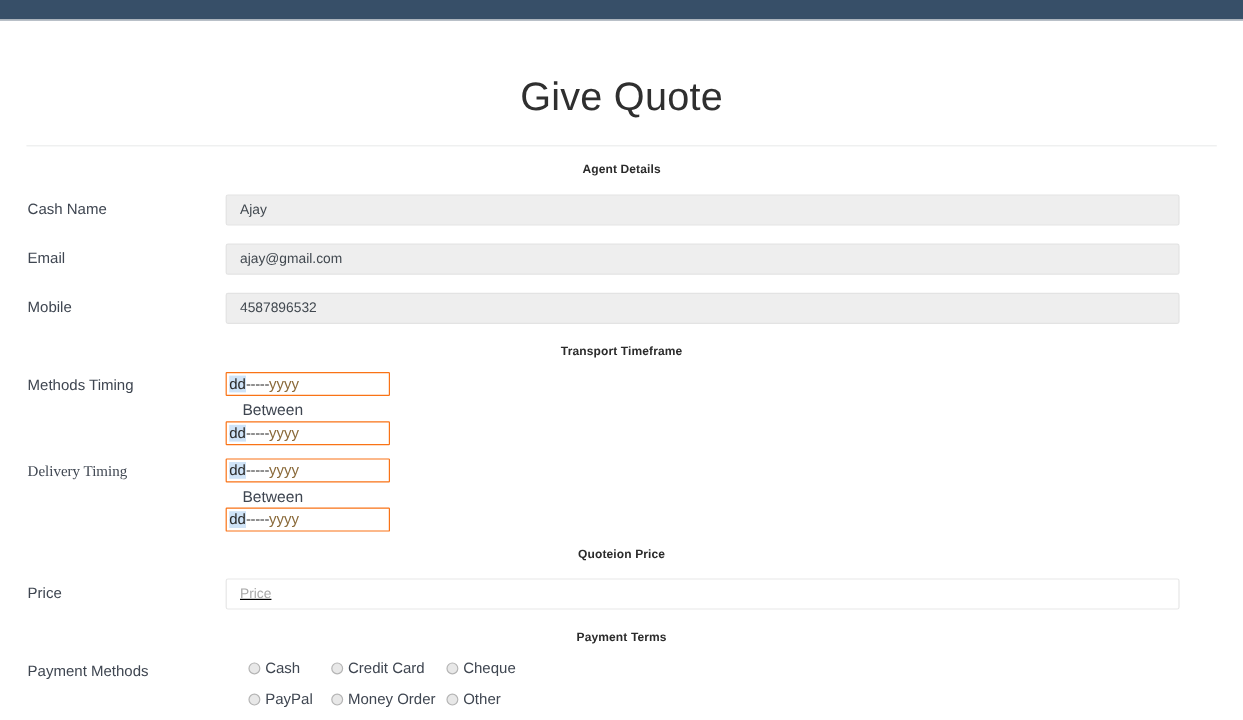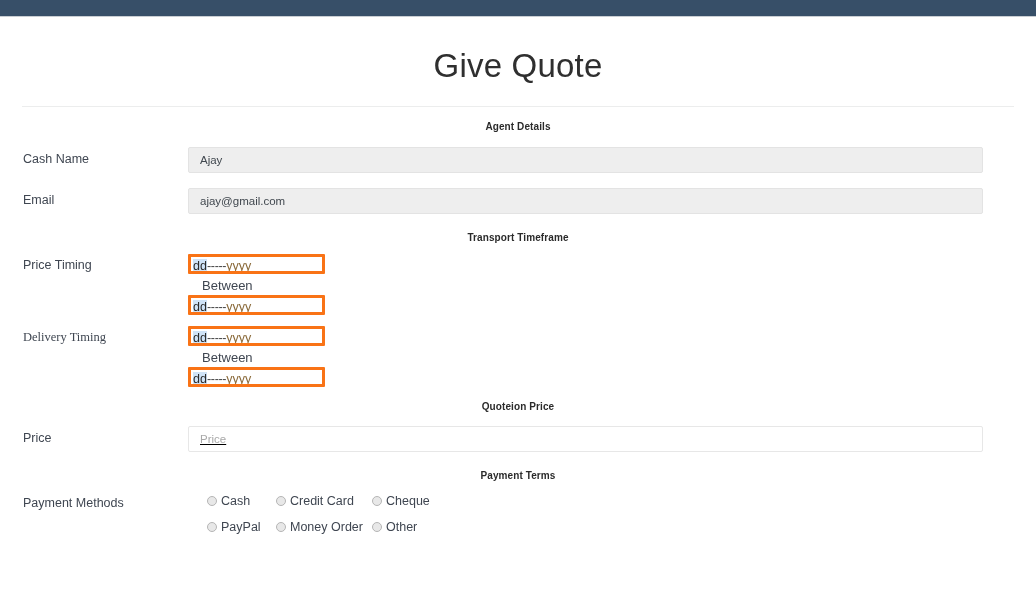--- a/index.html
+++ b/index.html
@@ -26,21 +26,21 @@
     width: 1036px;
     height: 582px;
   }
 
   .page-title {
     text-align: center;
     font-size: 33px;
     font-weight: 400;
     color: #2f2f2f;
     margin: 0;
-    padding-top: 29px;
+    padding-top: 44px;
     letter-spacing: 0.2px;
   }
 
   .title-rule {
     border: 0;
     border-top: 1px solid #eceded;
     margin: 21px 22px 0 22px;
   }
 
   .section-heading {
@@ -100,21 +100,21 @@
     color: #41484f;
     padding: 0 0 0 11px;
   }
   .wide-input-white::placeholder { color: #a9a9a9; opacity: 1; }
 
   .date-input {
     display: block;
     width: 137px;
     height: 20px;
     background: #ffffff;
-    border: 3px solid #f97316;
+    border: 1px solid #f97316;
     border-radius: 1px;
     font-size: 12.5px;
     color: #2f2f2f;
     padding: 0 2px;
     line-height: 18px;
     white-space: nowrap;
     overflow: hidden;
   }
   .date-dd {
     background: #cfe3f7;
@@ -172,27 +172,33 @@
       </div>
     </div>
 
     <div class="form-row" style="margin-top:15px;">
       <div class="row-label" style="top:6px;">Email</div>
       <div class="field-zone">
         <input class="wide-input" type="text" readonly="" value="ajay@gmail.com" style="">
       </div>
     </div>
 
+    <div class="form-row" style="margin-top:15px;">
+      <div class="row-label" style="top:6px;">Mobile</div>
+      <div class="field-zone">
+        <input class="wide-input" type="text" readonly="" value="4587896532" style="">
+      </div>
+    </div>
   </div>
 
   <div style="margin-top:18px;">
     <div class="section-heading">Transport Timeframe</div>
 
     <div class="form-row" style="margin-top:11px;">
-      <div class="row-label" style="top:5px;">Price Timing</div>
+      <div class="row-label" style="top:5px;">Methods Timing</div>
       <div class="field-zone">
         <div class="date-input">
           <span class="date-dd">dd</span><span class="date-sep">-----</span><span class="date-yy">yyyy</span>
         </div>
         <div class="between-label" style="margin-top:5px;">Between</div>
         <div class="date-input" style="margin-top:3px;">
           <span class="date-dd">dd</span><span class="date-sep">-----</span><span class="date-yy">yyyy</span>
         </div>
       </div>
     </div>

